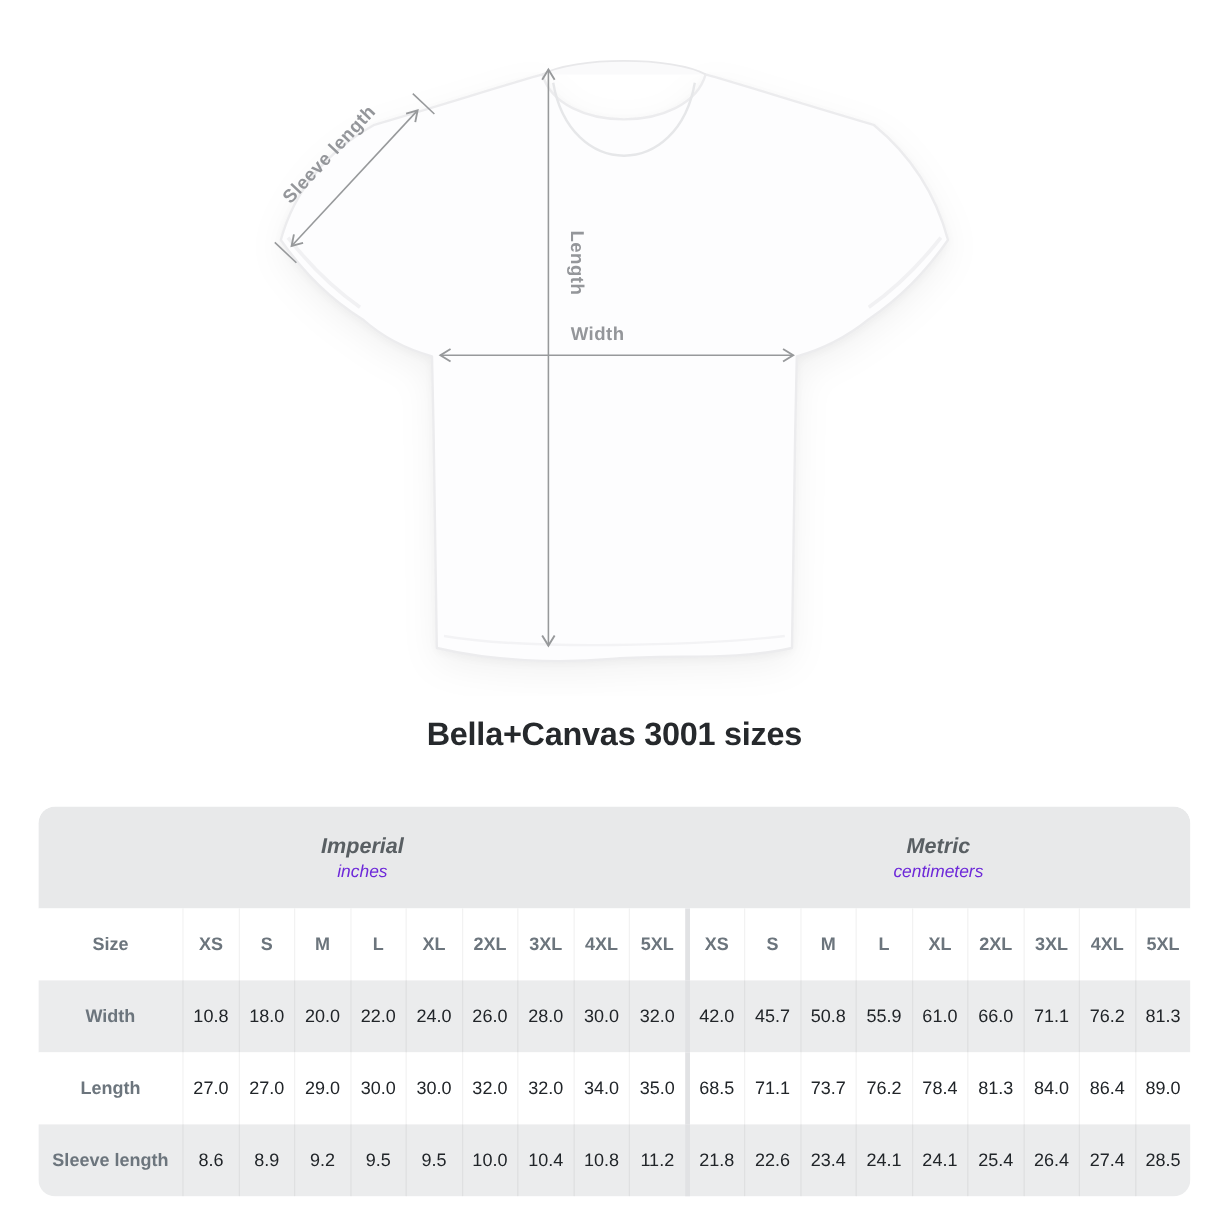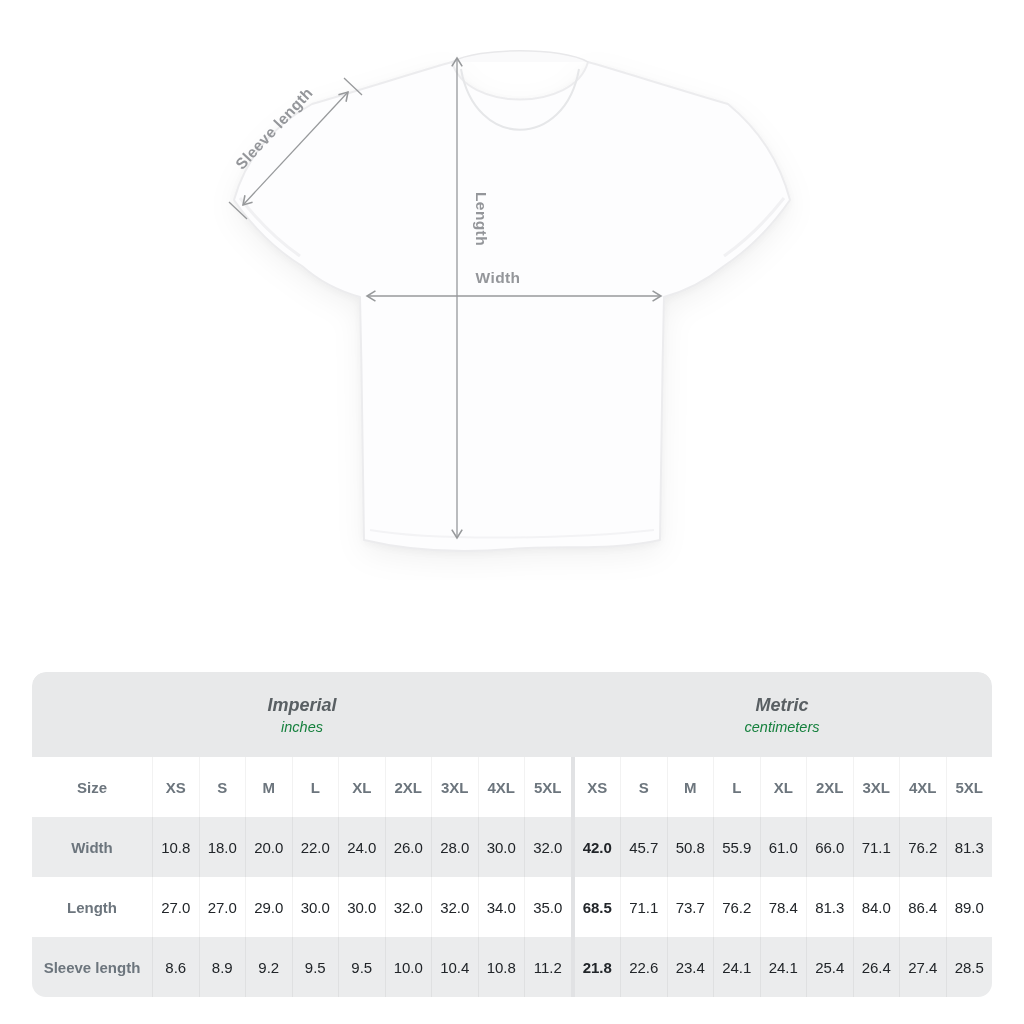--- a/index.html
+++ b/index.html
@@ -21,28 +21,28 @@
                   font-style:italic;font-size:15.5px;color:#7d8286;}
 
   
   #size-table{position:absolute;left:32px;top:672px;width:960px;border-radius:14px;
               overflow:hidden;background:#ffffff;}
   .units{height:85px;background:#e8e9ea;display:flex;border-radius:14px 14px 0 0;}
   .unit-block{display:flex;flex-direction:column;align-items:center;justify-content:center;gap:3px;}
   .unit-block.imperial{width:540px;}
   .unit-block.metric{flex:1;}
   .unit-name{font-style:italic;font-weight:bold;font-size:18px;color:#595f63;}
-  .unit-sub{font-style:italic;font-size:14.5px;color:#15803d;}
+  .unit-sub{font-style:italic;font-size:14.5px;color:#6d28d9;}
 
   .trow{display:flex;height:60px;background:#ffffff;text-align:center;}
   .trow.stripe{background:#ebeced;}
   .cell{flex:1;display:flex;align-items:center;justify-content:center;
         font-size:15px;color:#212529;border-left:1px solid rgba(33,37,41,0.06);}
   .cell.rowlabel{flex:0 0 120px;border-left:none;font-weight:bold;color:#6c757d;}
-  .cell.sec{border-left:4px solid #e1e2e4;font-weight:bold;}
+  .cell.sec{border-left:4px solid #e1e2e4;}
   .trow.head .cell{font-weight:bold;color:#6c757d;}
 </style>
 </head>
 <body>
 
 <div id="page">
 
   <svg id="diagram" viewBox="0 0 1024 580" xmlns="http://www.w3.org/2000/svg">
     <defs>
       <marker id="arr" viewBox="0 0 11 11" markerWidth="11" markerHeight="11" refX="7.5" refY="5.5" orient="auto-start-reverse">
@@ -87,20 +87,21 @@
       <line class="dim-line" x1="457" y1="58" x2="457" y2="538" marker-start="url(#arr)" marker-end="url(#arr)"></line>
       <text class="dim-label" transform="translate(476,192) rotate(90)">Length</text>
     </g>
 
     <g>
       <line class="dim-line" x1="367" y1="296" x2="661" y2="296" marker-start="url(#arr)" marker-end="url(#arr)"></line>
       <text class="dim-label" x="498" y="283" text-anchor="middle">Width</text>
     </g>
   </svg>
 
+  <div id="chart-title">Bella+Canvas 3001 sizes</div>
 
   <div id="size-table">
     <div class="units">
       <div class="unit-block imperial">
         <div class="unit-name">Imperial</div>
         <div class="unit-sub">inches</div>
       </div>
       <div class="unit-block metric">
         <div class="unit-name">Metric</div>
         <div class="unit-sub">centimeters</div>

